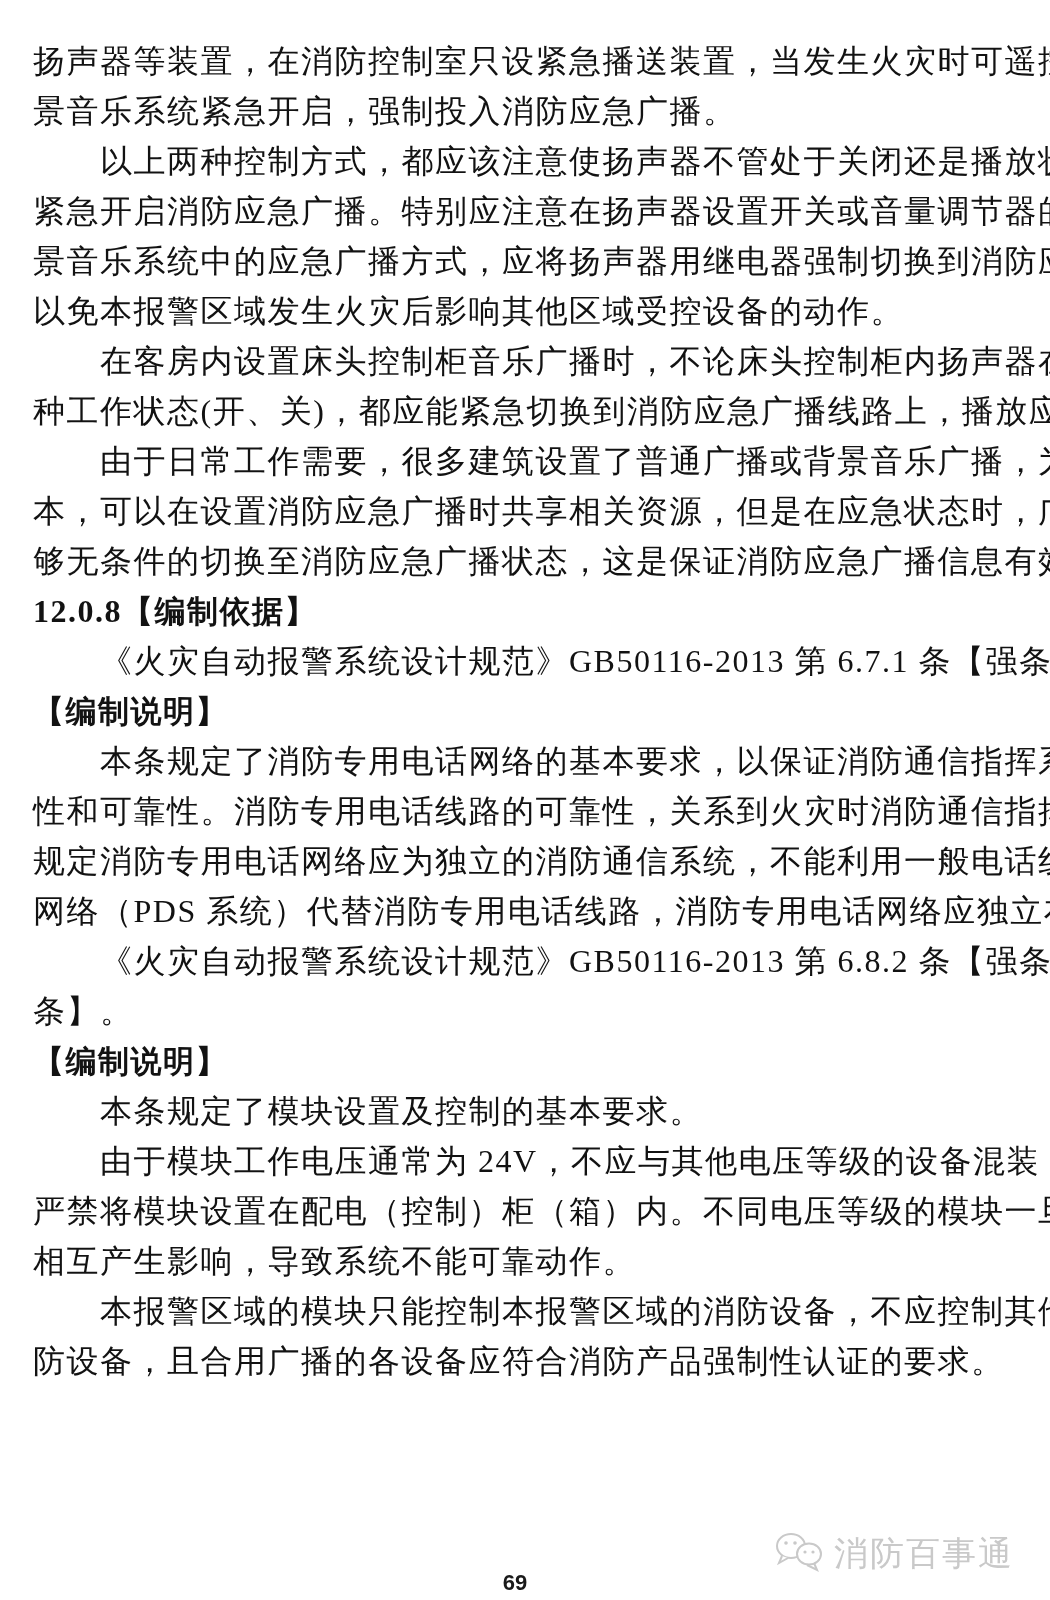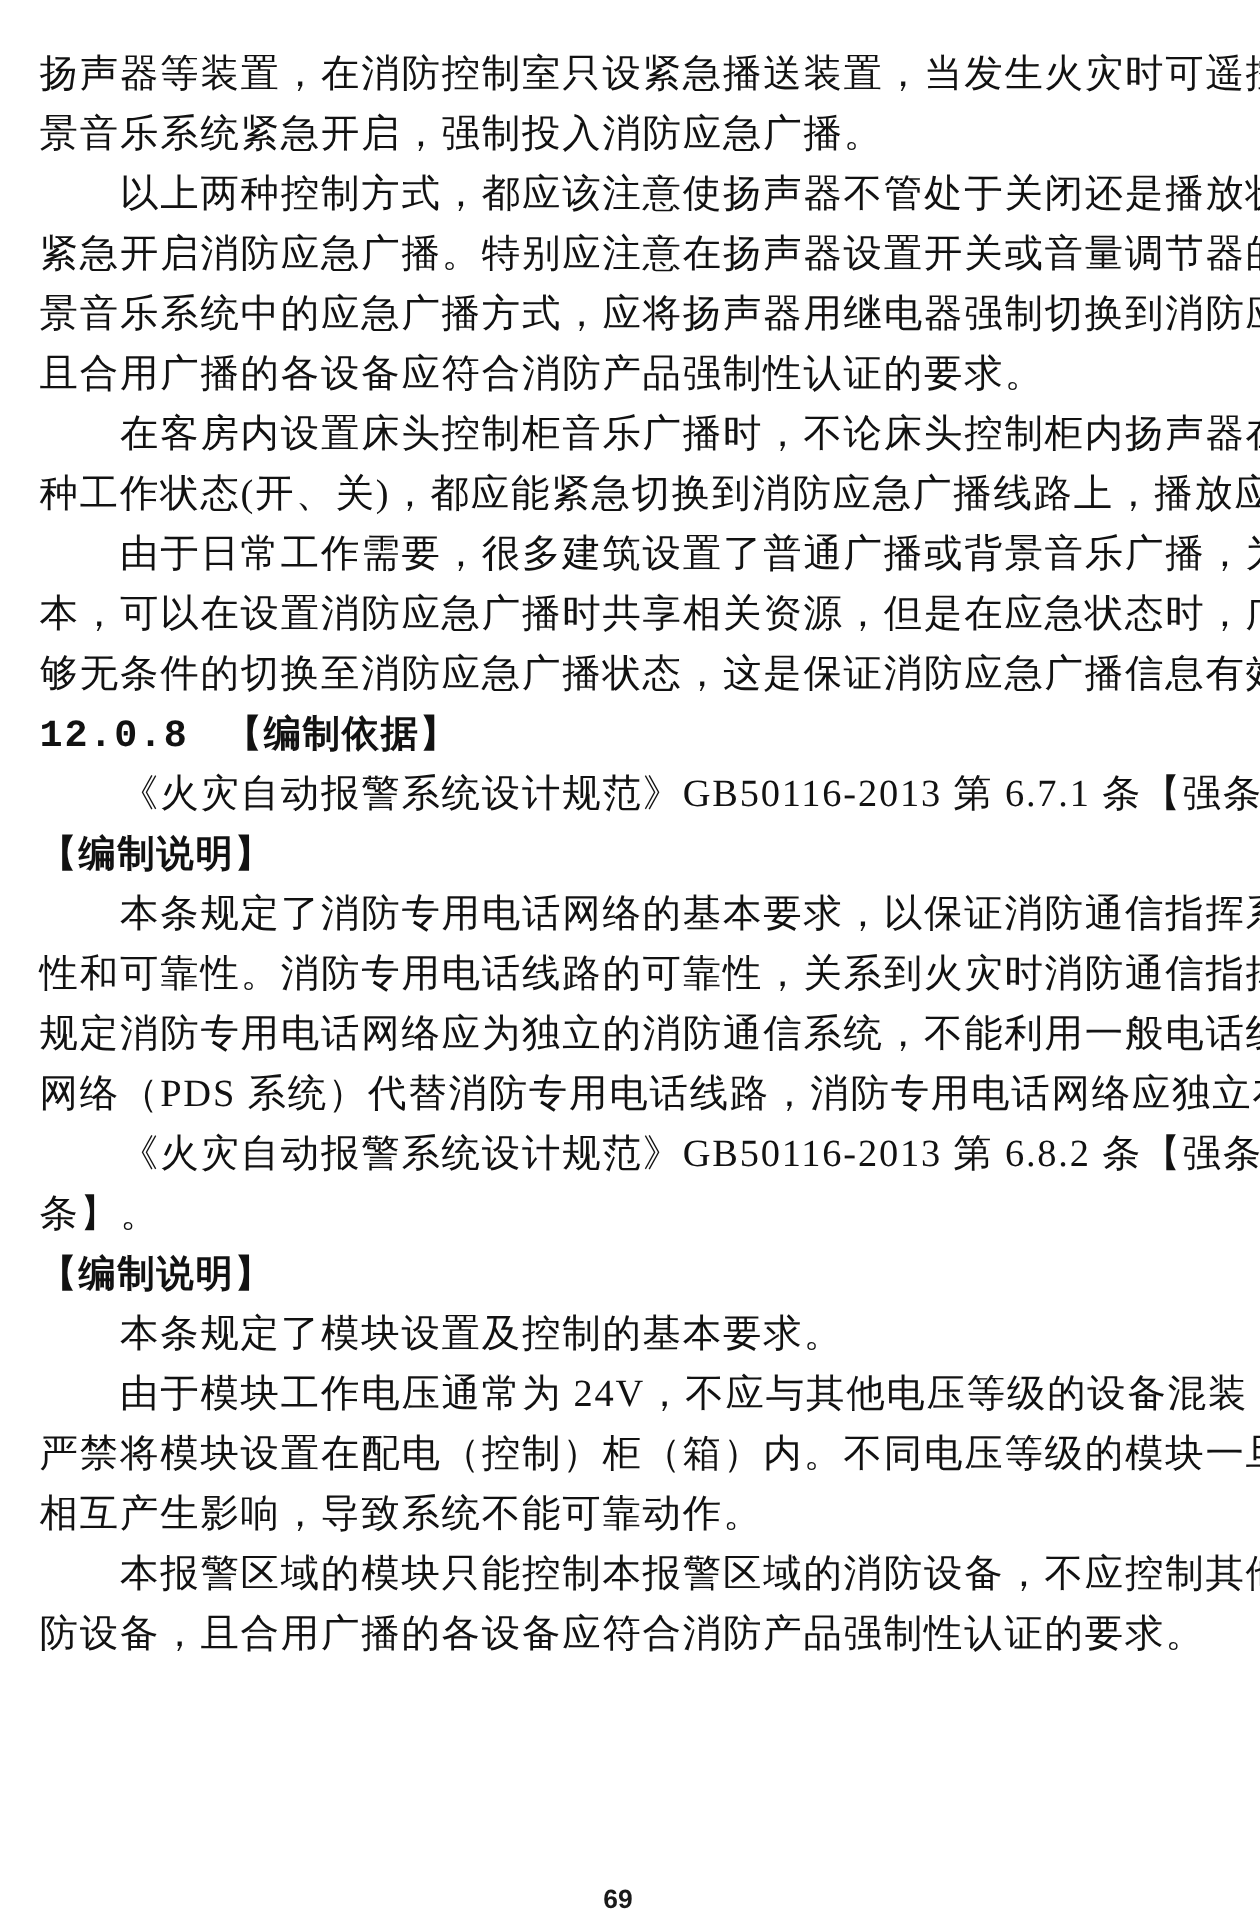--- a/index.html
+++ b/index.html
@@ -34,22 +34,21 @@
     padding-left: 67px;
   }
   .line.heading {
     font-weight: bold;
   }
   .line.heading .clause-label {
     font-family: "Liberation Sans", "DejaVu Sans", sans-serif;
     font-size: 31px;
   }
   .line.heading .clause-num {
-    margin-right: 30px;
-    font-family: Liberation Mono, monospace;
+    font-family: Liberation Serif, serif;
   }
   .watermark {
     position: absolute;
     right: 36px;
     top: 1530px;
     display: flex;
     align-items: center;
     gap: 8px;
   }
   .watermark .wm-text {
@@ -77,21 +76,21 @@
 
 <div class="page">
 
   <div class="content">
 
   <div class="line body">扬声器等装置，在消防控制室只设紧急播送装置，当发生火灾时可遥控日常广播或背</div>
       <div class="line body">景音乐系统紧急开启，强制投入消防应急广播。</div>
       <div class="line body indent">以上两种控制方式，都应该注意使扬声器不管处于关闭还是播放状态时，都应能</div>
       <div class="line body">紧急开启消防应急广播。特别应注意在扬声器设置开关或音量调节器的日常广播或背</div>
       <div class="line body">景音乐系统中的应急广播方式，应将扬声器用继电器强制切换到消防应急广播线路上，</div>
-      <div class="line body">且合用广播的各设备应符合消防产品强制性认证的要求。</div>
+      <div class="line body">以免本报警区域发生火灾后影响其他区域受控设备的动作。</div>
       <div class="line body indent">在客房内设置床头控制柜音乐广播时，不论床头控制柜内扬声器在火灾时处于何</div>
       <div class="line body">种工作状态(开、关)，都应能紧急切换到消防应急广播线路上，播放应急广播。</div>
       <div class="line body indent">由于日常工作需要，很多建筑设置了普通广播或背景音乐广播，为了节约建筑成</div>
       <div class="line body">本，可以在设置消防应急广播时共享相关资源，但是在应急状态时，广播系统必须能</div>
       <div class="line body">够无条件的切换至消防应急广播状态，这是保证消防应急广播信息有效传递的基本技</div>
       <div class="line heading"><span class="clause-num">12.0.8</span><span class="clause-label">【编制依据】</span></div>
       <div class="line body indent">《火灾自动报警系统设计规范》GB50116-2013 第 6.7.1 条【强条】。</div>
       <div class="line heading"><span class="clause-label">【编制说明】</span></div>
       <div class="line body indent">本条规定了消防专用电话网络的基本要求，以保证消防通信指挥系统运行的有效</div>
       <div class="line body">性和可靠性。消防专用电话线路的可靠性，关系到火灾时消防通信指挥系统是否畅通，</div>
@@ -101,16 +100,36 @@
       <div class="line body">条】。</div>
       <div class="line heading"><span class="clause-label">【编制说明】</span></div>
       <div class="line body indent">本条规定了模块设置及控制的基本要求。</div>
       <div class="line body indent">由于模块工作电压通常为 24V，不应与其他电压等级的设备混装，因此本条规定</div>
       <div class="line body">严禁将模块设置在配电（控制）柜（箱）内。不同电压等级的模块一旦混装，将可能</div>
       <div class="line body">相互产生影响，导致系统不能可靠动作。</div>
       <div class="line body indent">本报警区域的模块只能控制本报警区域的消防设备，不应控制其他报警区域的消</div>
       <div class="line body">防设备，且合用广播的各设备应符合消防产品强制性认证的要求。</div>
     </div>
 
+  <div class="watermark">
+    <span>
+      <svg width="52" height="44" viewBox="0 0 52 44">
+        <g fill="#ffffff" stroke="#c9c9c9" stroke-width="2">
+          <ellipse cx="17" cy="16" rx="14" ry="12"></ellipse>
+          <path d="M 8 26 L 5 33 L 14 28 Z" stroke="none" fill="#ffffff"></path>
+          <path d="M 8 26 L 5 33 L 14 28" fill="none"></path>
+          <ellipse cx="35" cy="24" rx="12" ry="10.5"></ellipse>
+          <path d="M 40 33 L 43 40 L 33 35" fill="none"></path>
+        </g>
+        <g fill="#c9c9c9" stroke="none">
+          <circle cx="12" cy="13" r="1.8"></circle>
+          <circle cx="21" cy="13" r="1.8"></circle>
+          <circle cx="31" cy="22" r="1.6"></circle>
+          <circle cx="39" cy="22" r="1.6"></circle>
+        </g>
+      </svg>
+    </span>
+    <span class="wm-text">消防百事通</span>
+  </div>
 
   <div class="page-number">69</div>
 
 </div>
 
 </body></html>

